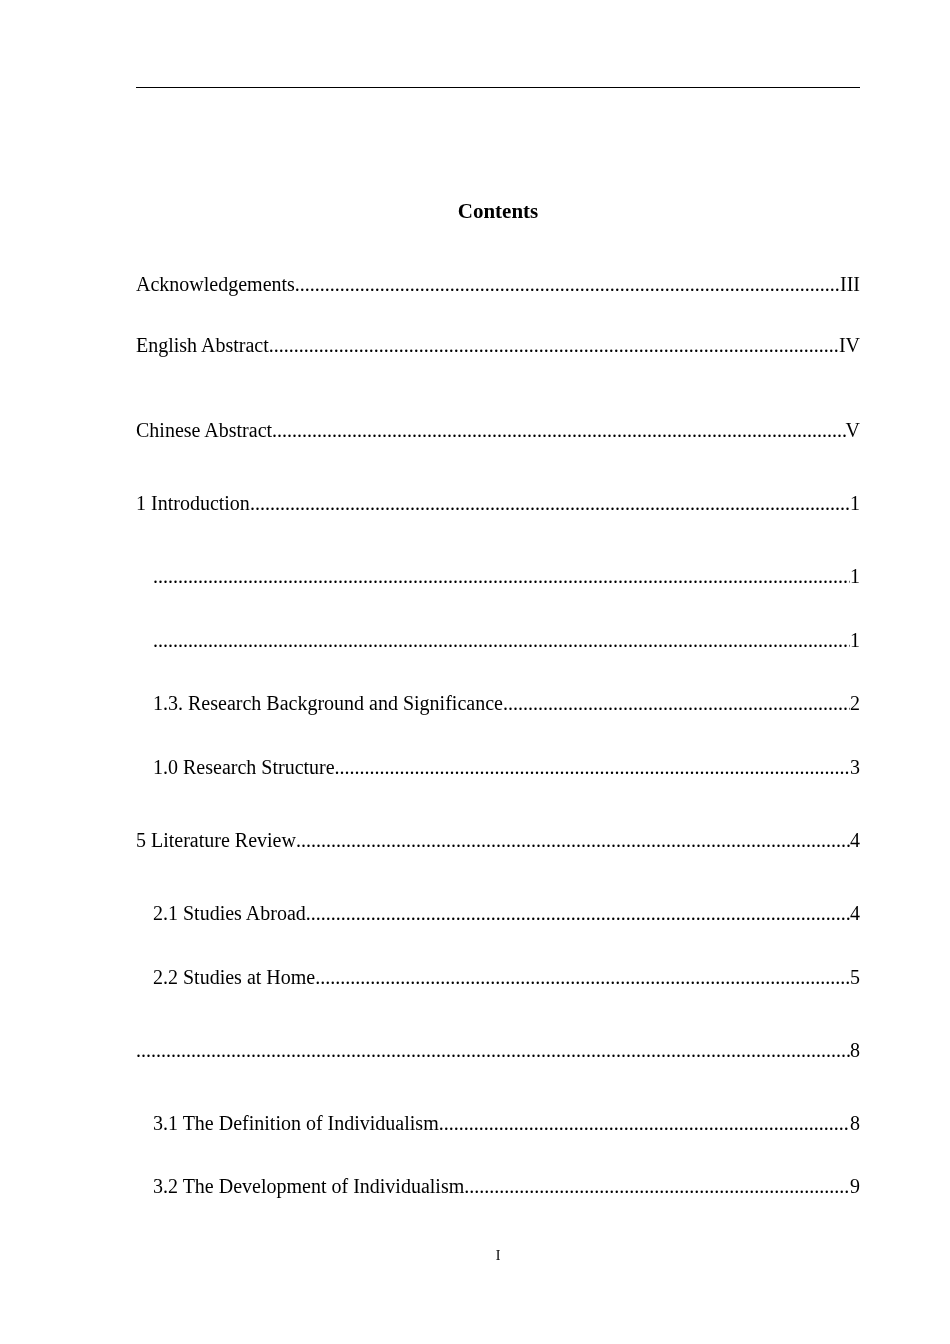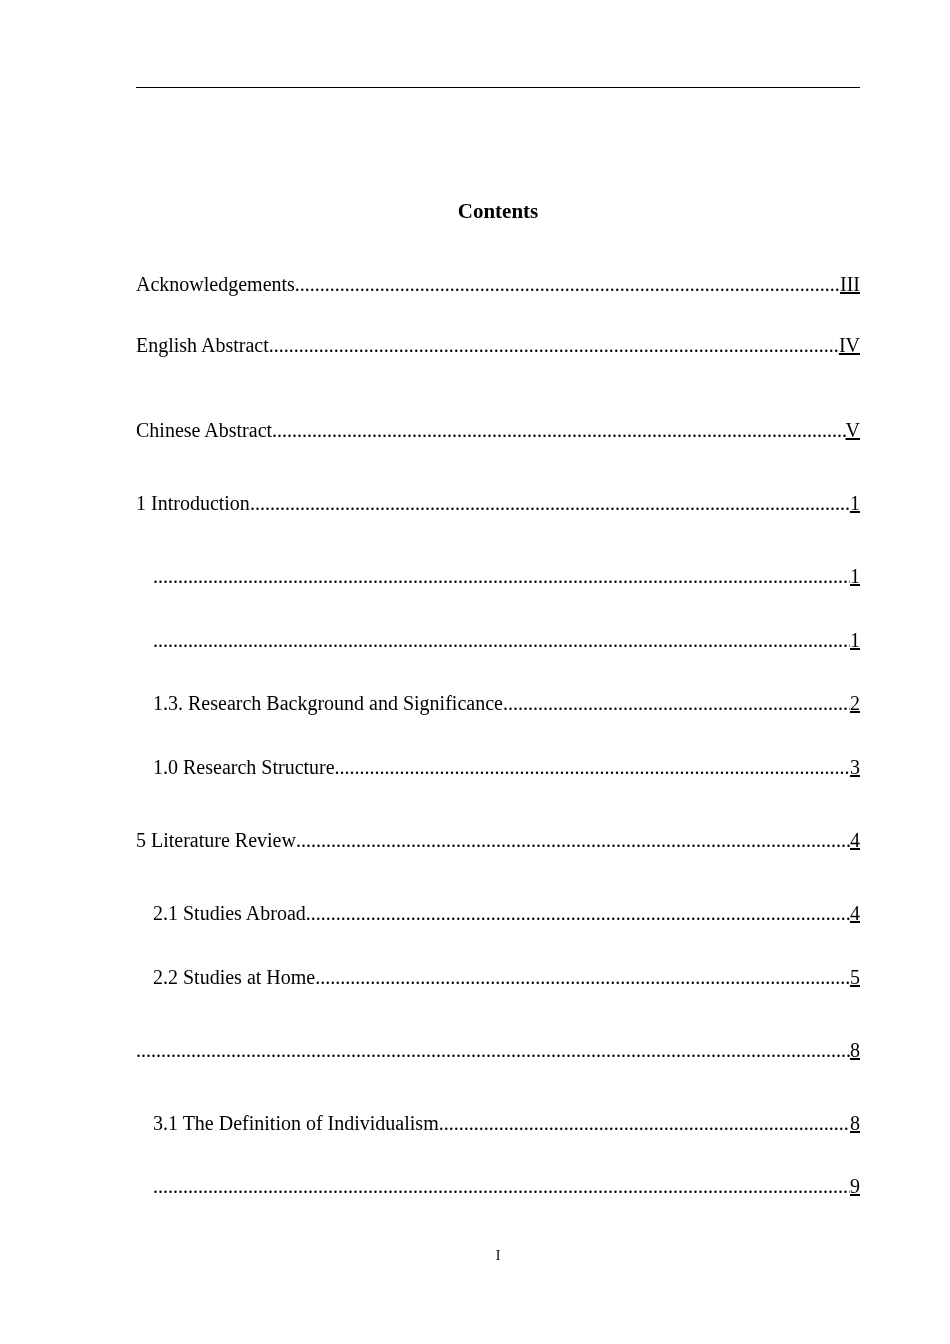--- a/index.html
+++ b/index.html
@@ -9,21 +9,21 @@
                    border-top: 1.5px solid #000; }
     .title { position: absolute; left: 0; width: 996px; top: 198px; text-align: center;
              font-weight: bold; font-size: 21px; line-height: 26px; }
     .toc { position: absolute; left: 136px; width: 724px; top: 0; }
     .entry { position: absolute; left: 0; width: 724px; height: 26px; display: flex;
              align-items: baseline; font-size: 20px; line-height: 26px; white-space: nowrap; }
     .entry.l2 { left: 17px; width: 707px; }
     .entry .label { flex: 0 0 auto; }
     .entry .leader { flex: 1 1 auto; overflow: hidden; letter-spacing: 0px; }
     .entry .leader::after { content: "........................................................................................................................................................................................................................"; }
-    .entry .page { flex: 0 0 auto; text-align: right; text-decoration: underline; }
+    .entry .page { flex: 0 0 auto; text-align: right; }
     .page-number { position: absolute; left: 0; width: 996px; top: 1248px; text-align: center;
                    font-size: 14px; line-height: 16px; }
   </style>
 </head>
 <body>
 
 <div class="header-rule"></div>
 
 <div class="title">Contents</div>
 
@@ -84,18 +84,19 @@
   <div class="entry" style="top:1037px">
     <span class="leader"></span>
     <span class="page">8</span>
   </div>
   <div class="entry l2" style="top:1110px">
     <span class="label">3.1 The Definition of Individualism</span>
     <span class="leader"></span>
     <span class="page">8</span>
   </div>
   <div class="entry l2" style="top:1173px">
+    <span class="label">3.2 The Development of Individualism</span>
     <span class="leader"></span>
     <span class="page">9</span>
   </div>
 </div>
 
 <div class="page-number">I</div>
 
 </body></html>

